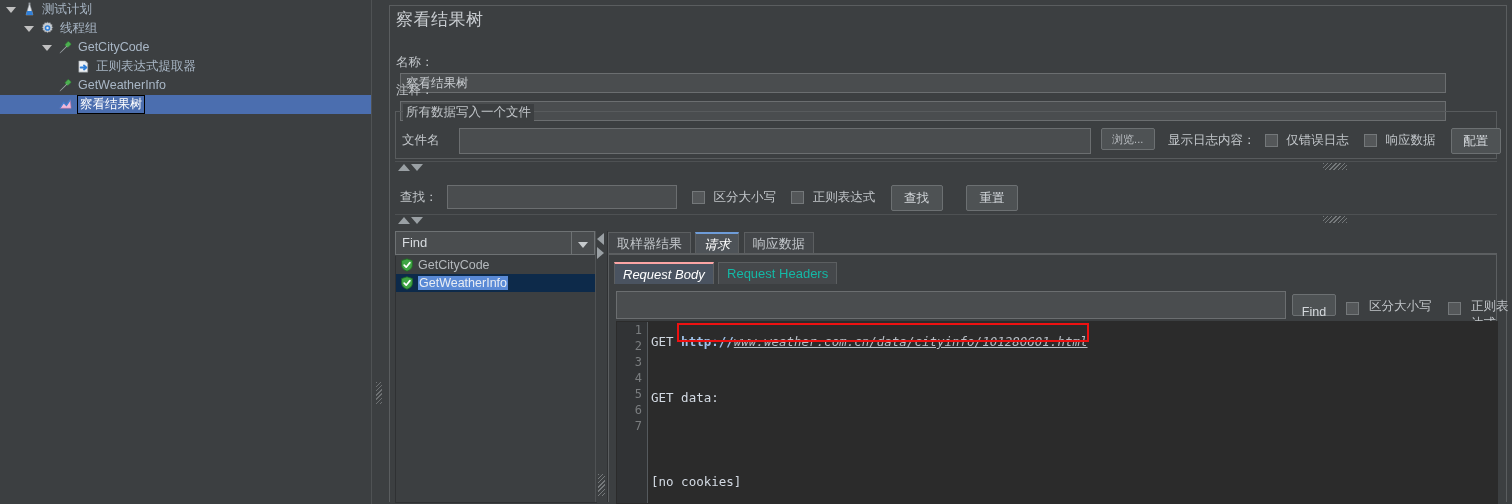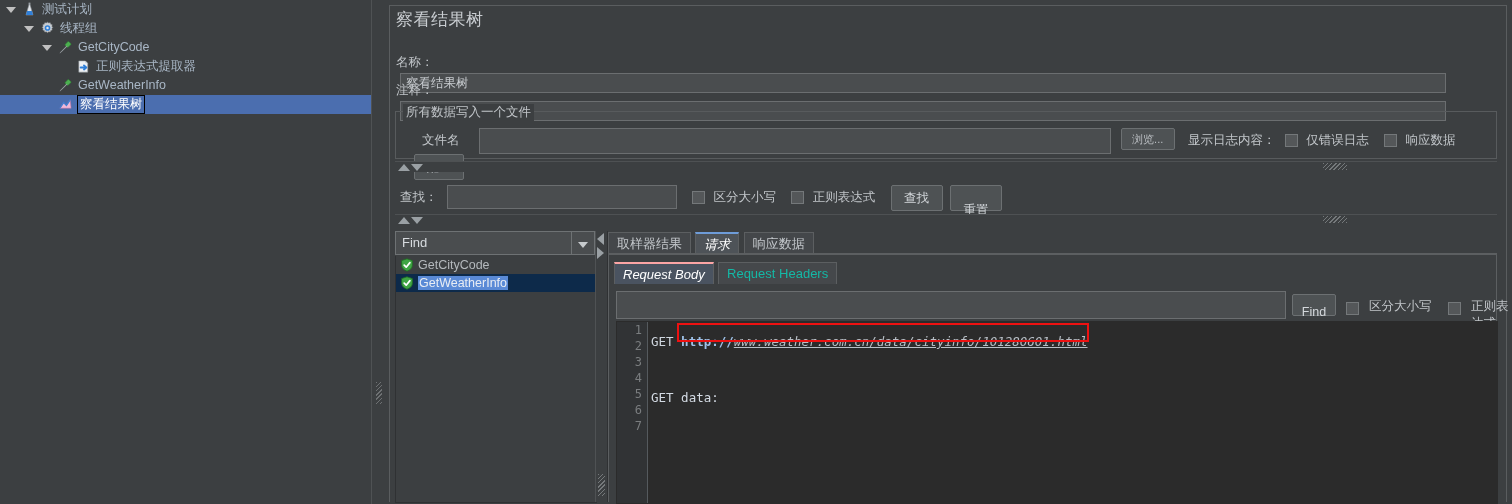--- a/index.html
+++ b/index.html
@@ -500,21 +500,21 @@
     <div class="form-row" style="top:79px; left:10px; width:1100px;">
       <span class="form-label" style="width:48px;">注释：</span>
       <span class="txtfield" style="width:1046px; margin-left:4px;"></span>
     </div>
 
     <div class="groupbox" style="left:9px; top:111px; width:1102px; height:48px;">
       <span class="gb-title">所有数据写入一个文件</span>
     </div>
 
     <div class="form-row" style="top:128px; left:16px;">
-      <span class="form-label" style="width:50px; line-height:24px;margin-left:20px;">文件名</span>
+      <span class="form-label" style="width:50px; line-height:24px;">文件名</span>
       <span class="txtfield" style="width:632px; height:26px; line-height:24px; margin-left:4px;"></span>
       <span class="btn small" style="margin-left:6px; width:54px; padding:0;">浏览...</span>
       <span class="form-label" style="margin-left:10px; line-height:24px;">显示日志内容：</span>
       <span class="chk" style="margin-left:6px; margin-top:6px;"></span>
       <span class="chk-label" style="line-height:24px;">仅错误日志</span>
       <span class="chk" style="margin-left:12px; margin-top:6px;"></span>
       <span class="chk-label" style="line-height:24px;">响应数据</span>
       <span class="btn" style="margin-left:12px; height:26px; line-height:24px; width:50px; padding:0;">配置</span>
     </div>
 
@@ -527,21 +527,21 @@
     </div>
 
     <div class="form-row" style="top:185px; left:14px;">
       <span class="form-label" style="line-height:24px;">查找：</span>
       <span class="txtfield" style="width:230px; height:24px; line-height:22px; margin-left:6px;"></span>
       <span class="chk" style="margin-left:12px; margin-top:6px;"></span>
       <span class="chk-label" style="line-height:24px;">区分大小写</span>
       <span class="chk" style="margin-left:12px; margin-top:6px;"></span>
       <span class="chk-label" style="line-height:24px;">正则表达式</span>
       <span class="btn" style="margin-left:12px; height:26px; line-height:24px; width:52px; padding:0;">查找</span>
-      <span class="btn" style="margin-left:4px; height:26px; line-height:24px; width:52px; padding:12px;">重置</span>
+      <span class="btn" style="margin-left:20px; height:26px; line-height:24px; width:52px; padding:0;">重置</span>
     </div>
 
     <div class="h-splitter" style="left:9px; top:214px; width:1102px;">
       <span class="arrows">
         <span class="up"></span>
         <span class="dn"></span>
       </span>
       <span class="grip"></span>
     </div>
 
@@ -607,19 +607,20 @@
         <div class="ln">5</div>
         <div class="ln">6</div>
         <div class="ln">7</div>
       </div>
       <div id="code">
         <div class="cl"><span class="kw">GET </span><span class="proto">http://</span><span class="url">www.weather.com.cn/data/cityinfo/101280601.html</span></div>
         <div class="cl"></div>
         <div class="cl">GET data:</div>
         <div class="cl"></div>
         <div class="cl"></div>
+        <div class="cl">[no cookies]</div>
         <div class="cl"></div>
       </div>
       <div id="highlight-box" style="left:60px; top:1px; width:412px; height:19px;"></div>
     </div>
 
   </div>
 </div>
 
 </body></html>

